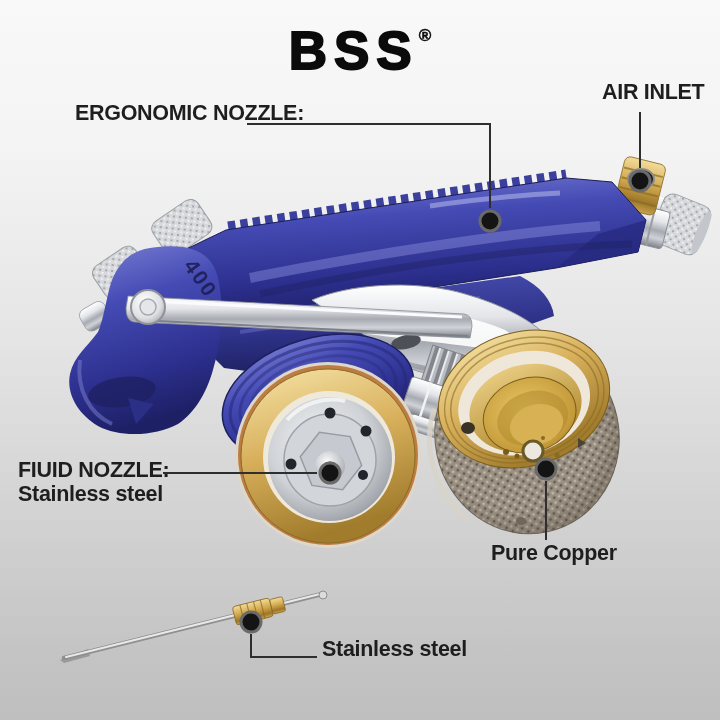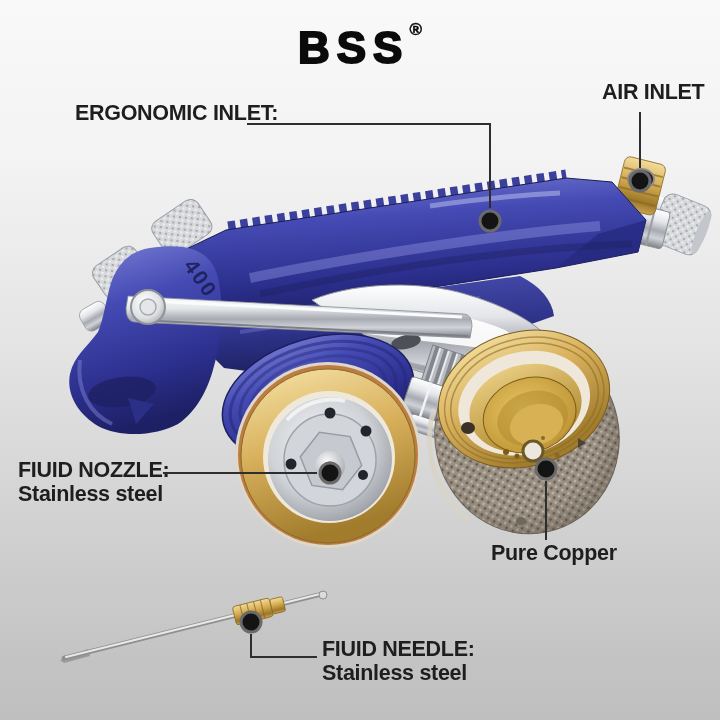--- a/index.html
+++ b/index.html
@@ -6,21 +6,21 @@
   .stage{
     position:relative;width:720px;height:720px;overflow:hidden;
     font-family:"Liberation Sans",sans-serif;
     background:linear-gradient(180deg,#f9f9f9 0%,#f3f3f3 22%,#e4e4e4 48%,#d2d2d2 72%,#c3c3c4 92%,#bfbfc0 100%);
   }
   .logo{
     position:absolute;top:20px;left:0;right:0;text-align:center;
     color:#0b0b0b;user-select:none;
   }
   .logo .logo-text{
-    font-size:44px;font-weight:bold;letter-spacing:7px;
+    font-size:53px;font-weight:bold;letter-spacing:7px;
     -webkit-text-stroke:2px #0b0b0b;
   }
   .logo sup{
     font-size:17px;font-weight:bold;vertical-align:28px;letter-spacing:0;
     -webkit-text-stroke:0.5px #0b0b0b;
   }
   svg.layer{position:absolute;left:0;top:0;width:720px;height:720px;}
   .callout-label{
     position:absolute;color:#1e1e1e;font-size:21.5px;font-weight:600;
     letter-spacing:-0.3px;line-height:1.12;white-space:nowrap;
@@ -269,35 +269,34 @@
     <g fill="#141414" stroke="#6a6a6a" stroke-width="3">
       <circle cx="490" cy="221" r="10"></circle>
       <circle cx="640" cy="181" r="10"></circle>
       <circle cx="330" cy="473" r="10"></circle>
       <circle cx="546" cy="469" r="10"></circle>
       <circle cx="251" cy="622" r="10"></circle>
     </g>
   </svg>
 
   <div class="callout-label" style="left:75px;top:101px;">
-    <div class="t">ERGONOMIC INLET:</div>
+    <div class="t">ERGONOMIC NOZZLE:</div>
   </div>
 
   <div class="callout-label" style="left:602px;top:80px;">
     <div class="t">AIR INLET</div>
 
   </div>
 
   <div class="callout-label" style="left:18px;top:458px;">
     <div class="t">FIUID NOZZLE:</div>
     <div class="sub">Stainless steel</div>
   </div>
 
   <div class="callout-label" style="left:491px;top:541px;">
     <div class="sub">Pure Copper</div>
   </div>
 
   <div class="callout-label" style="left:322px;top:637px;">
-    <div class="t">FIUID NEEDLE:</div>
     <div class="sub">Stainless steel</div>
   </div>
 
 </div>
 
 </body></html>

